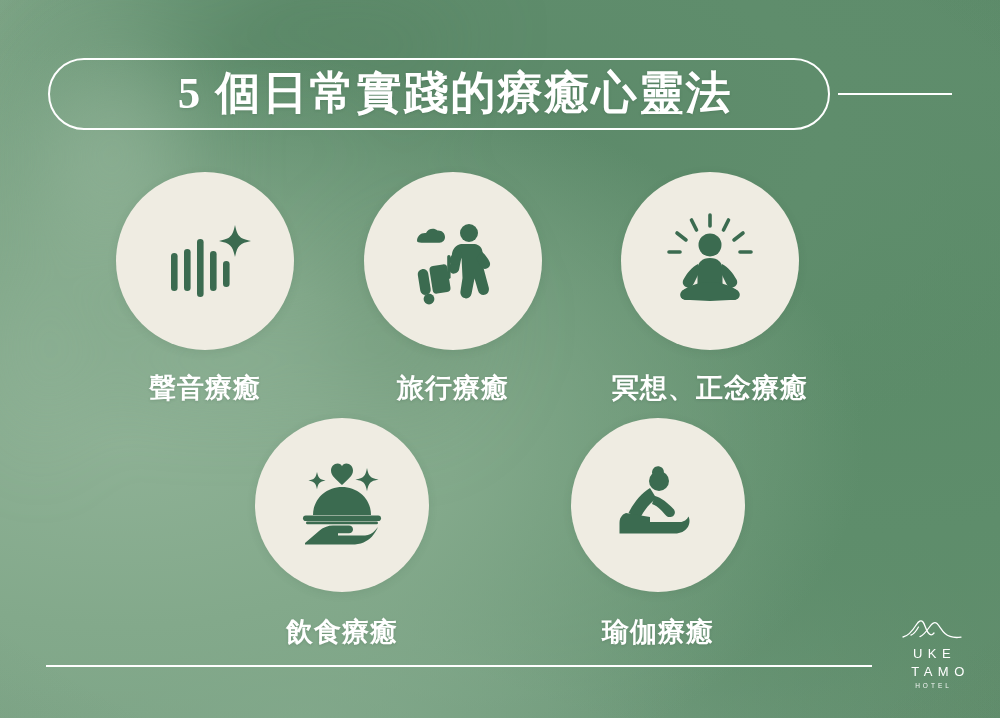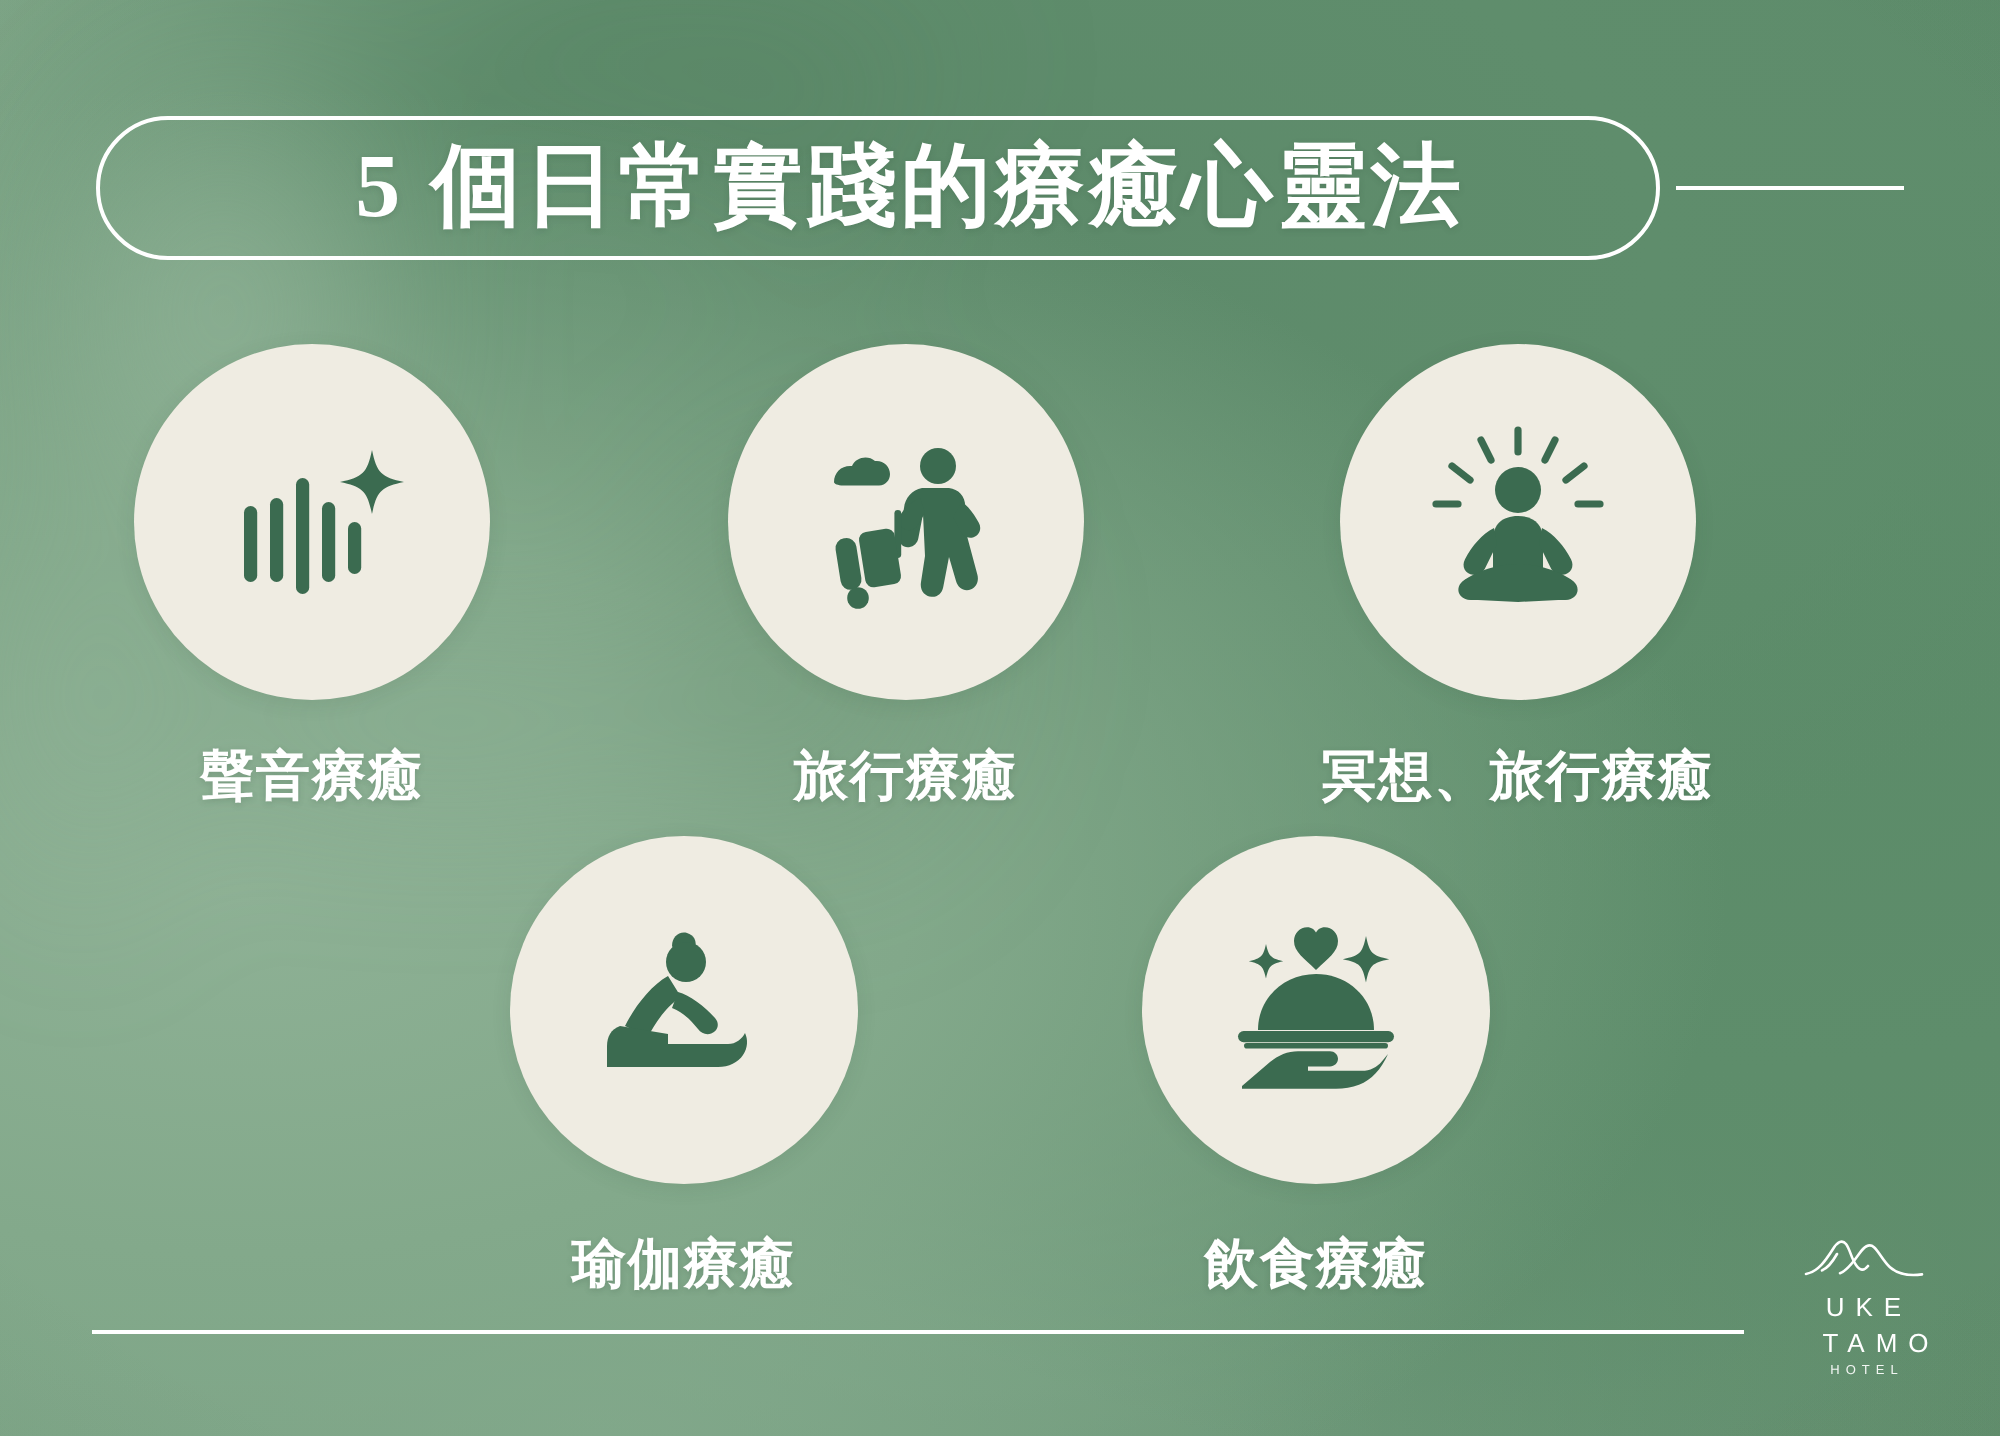--- a/index.html
+++ b/index.html
@@ -69,21 +69,21 @@
   }
   .title-rule {
     position:absolute;
     left:838px; top:93px;
     width:114px; height:2.4px;
     background:#ffffff;
   }
 
   
   .row { position:absolute; display:flex; }
-  .row-top    { left:0;   top:172px; width:924px; justify-content:center; gap:119px; }
+  .row-top    { left:0;   top:172px; width:924px; justify-content:center; gap:70px; }
   .row-bottom { left:0;   top:418px; width:1000px; justify-content:center; gap:142px; }
 
   .cell { display:flex; flex-direction:column; align-items:center; }
 
   .circle {
     width:178px; height:178px;
     border-radius:50%;
     background:#efece2;
     display:flex; align-items:center; justify-content:center;
     box-shadow:0 2px 10px rgba(40,70,50,.10);
@@ -203,48 +203,26 @@
 
             <path d="M40 55 C34 58 29 64 25.5 70.6 C23.6 74.2 25.6 78 29.6 78.4 C32.4 78.7 34.6 77.2 35.8 74.6 L41.5 63 Z"></path>
             <path d="M64 55 C70 58 75 64 78.5 70.6 C80.4 74.2 78.4 78 74.4 78.4 C71.6 78.7 69.4 77.2 68.2 74.6 L62.5 63 Z"></path>
 
             <path d="M52 73 C42 73 31 76.5 24.5 81.5 C20.6 84.5 21.8 90 27 90.8 L52 92 Z"></path>
             <path d="M52 73 C62 73 73 76.5 79.5 81.5 C83.4 84.5 82.2 90 77 90.8 L52 92 Z"></path>
             <rect x="23" y="80" width="58" height="11" rx="5.5"></rect>
           </g>
         </svg>
       </div>
-      <div class="caption">冥想、旅行療癒</div>
+      <div class="caption">冥想、正念療癒</div>
     </div>
 
   </div>
 
   <div class="row row-bottom">
-
-    <div class="cell">
-      <div class="circle">
-        <svg width="100" height="88" viewBox="0 0 100 88">
-          <g fill="#3b6b50">
-
-            <path d="M44 12 C44 7.5 47.5 4.5 51.5 5.5 C55 6.4 56.5 9.6 55.6 13 L45 14 Z"></path>
-
-            <circle cx="51" cy="20" r="10"></circle>
-
-            <path d="M42 27 C33 32 25 43 20.5 52 L32 57.5 C36 49.5 42 41.5 48.5 37.5 Z"></path>
-
-            <path d="M47 35 C53 36.5 60 42 65.5 48 C68 50.8 67 54.6 63.6 55.8 C61 56.7 58.6 55.6 57 53.5 C53 48.5 48.5 44.5 44 43 Z"></path>
-
-            <path d="M18 52 C13.5 53.6 11.5 57.5 11.5 62 L11.5 72.5 L42 72.5 L42 56 Z"></path>
-
-            <path d="M42 61 L72 61 C76 61 79 58.5 80.5 55.5 C82 58.5 82 63 79.5 66.5 C77 70.2 72.5 72.5 67 72.5 L42 72.5 Z"></path>
-          </g>
-        </svg>
-      </div>
-      <div class="caption">瑜伽療癒</div>
-    </div>
 
     <div class="cell">
       <div class="circle">
         <svg width="98" height="96" viewBox="0 0 98 96">
           <g fill="#3b6b50">
 
             <path d="M49 28 C43 22 38 19 38 13.5 C38 9.6 41 6.6 44.6 6.6 C46.8 6.6 48.2 7.8 49 9.2 C49.8 7.8 51.2 6.6 53.4 6.6 C57 6.6 60 9.6 60 13.5 C60 19 55 22 49 28 Z"></path>
 
             <path d="M24 15 C25.4 21.2 26.4 22.2 32.6 23.6 C26.4 25 25.4 26 24 32.2 C22.6 26 21.6 25 15.4 23.6 C21.6 22.2 22.6 21.2 24 15 Z"></path>
 
@@ -253,20 +231,42 @@
             <path d="M20 58 C20 42 33 30 49 30 C65 30 78 42 78 58 Z"></path>
 
             <rect x="10" y="58.5" width="78" height="5.6" rx="2.8"></rect>
             <rect x="13" y="64.5" width="72" height="2.8" rx="1.4"></rect>
 
             <path d="M12 86 L26 74 C30 70.6 35 68.6 40 68.6 L56 68.6 C58.2 68.6 60 70.2 60 72.4 C60 74.6 58.2 76.2 56 76.2 L45 76.2 L45 78.4 L72 78.4 C76 78.4 79.5 76.6 82 73.6 L85 70 C81.6 77.6 76.8 83 70.5 85.4 C67 86.8 63 87.4 59 87.4 L12 87.4 Z"></path>
           </g>
         </svg>
       </div>
       <div class="caption">飲食療癒</div>
+    </div>
+
+    <div class="cell">
+      <div class="circle">
+        <svg width="100" height="88" viewBox="0 0 100 88">
+          <g fill="#3b6b50">
+
+            <path d="M44 12 C44 7.5 47.5 4.5 51.5 5.5 C55 6.4 56.5 9.6 55.6 13 L45 14 Z"></path>
+
+            <circle cx="51" cy="20" r="10"></circle>
+
+            <path d="M42 27 C33 32 25 43 20.5 52 L32 57.5 C36 49.5 42 41.5 48.5 37.5 Z"></path>
+
+            <path d="M47 35 C53 36.5 60 42 65.5 48 C68 50.8 67 54.6 63.6 55.8 C61 56.7 58.6 55.6 57 53.5 C53 48.5 48.5 44.5 44 43 Z"></path>
+
+            <path d="M18 52 C13.5 53.6 11.5 57.5 11.5 62 L11.5 72.5 L42 72.5 L42 56 Z"></path>
+
+            <path d="M42 61 L72 61 C76 61 79 58.5 80.5 55.5 C82 58.5 82 63 79.5 66.5 C77 70.2 72.5 72.5 67 72.5 L42 72.5 Z"></path>
+          </g>
+        </svg>
+      </div>
+      <div class="caption">瑜伽療癒</div>
     </div>
 
   </div>
 
   <div class="footer-rule"></div>
 
   <div class="logo">
     <svg class="logo-mark" width="62" height="24" viewBox="0 0 62 24">
       <g fill="none" stroke="#ffffff" stroke-width="1.3" stroke-linecap="round" stroke-linejoin="round">
         <path d="M2 21 C8 20 12 14 15.5 8.5 C17.5 5.2 20 3.5 22 6 C24 8.5 24.5 13 27 16.5 C29 19.4 31 19.6 33 17"></path>

